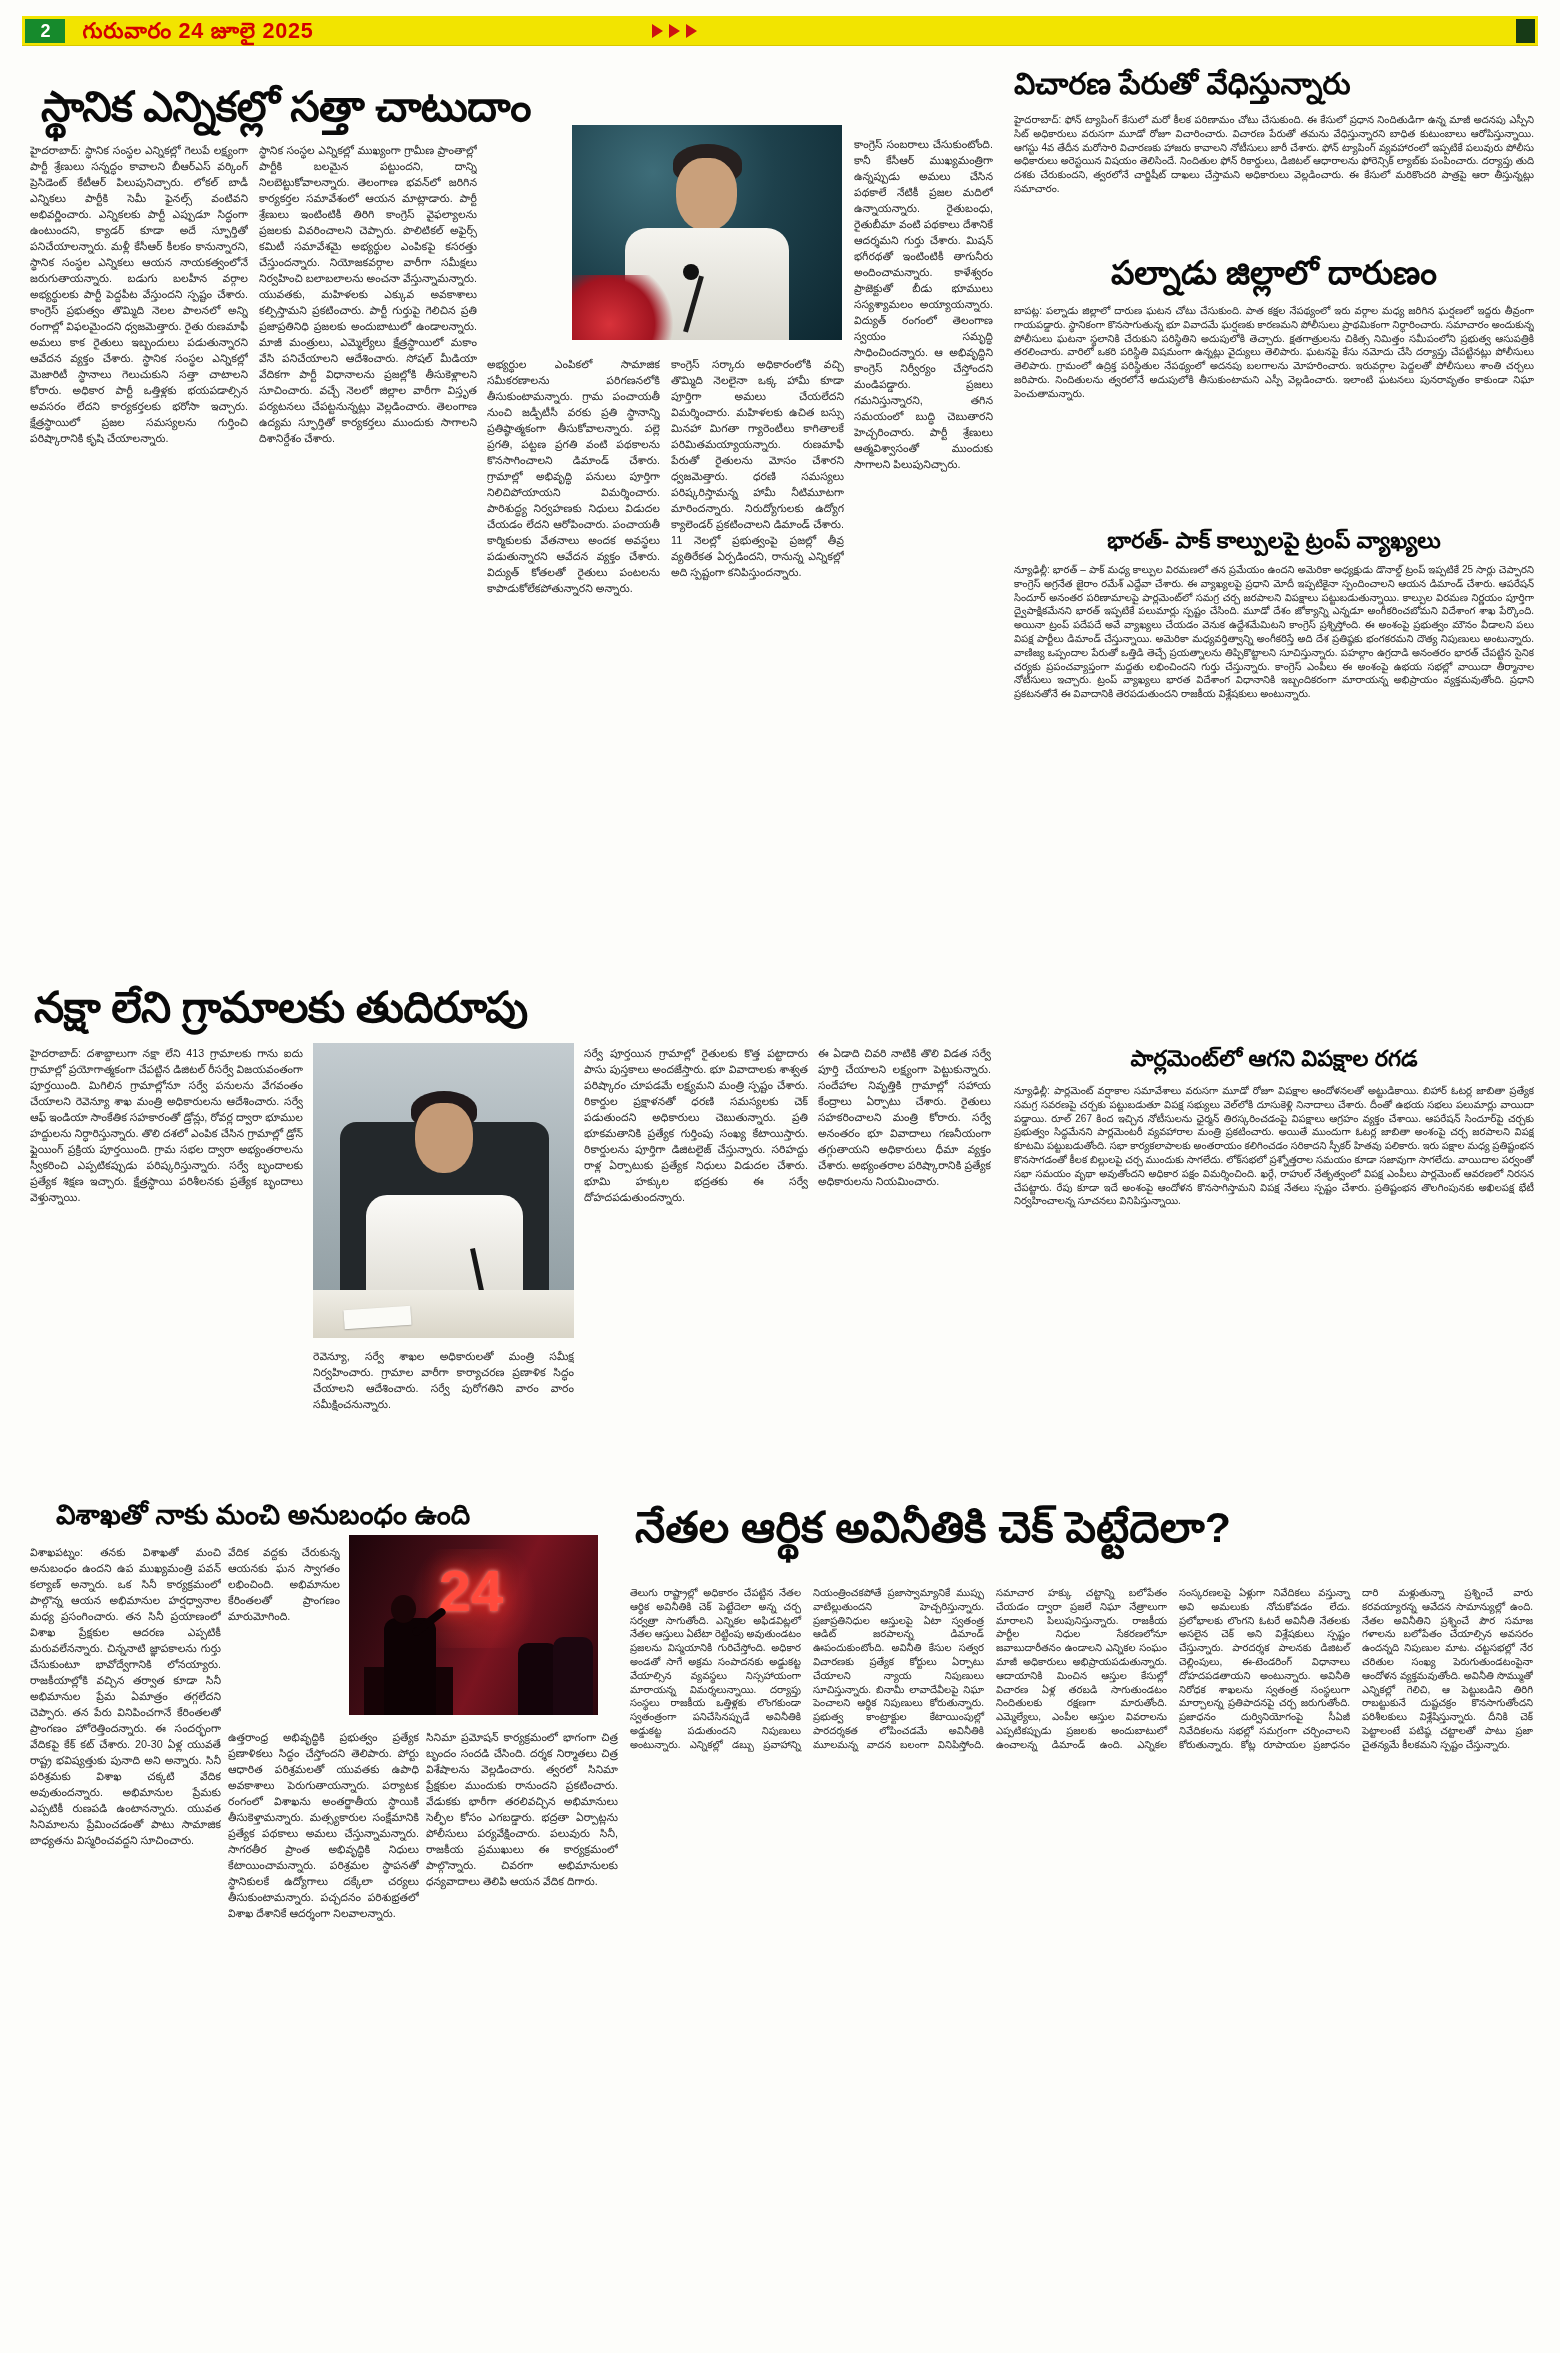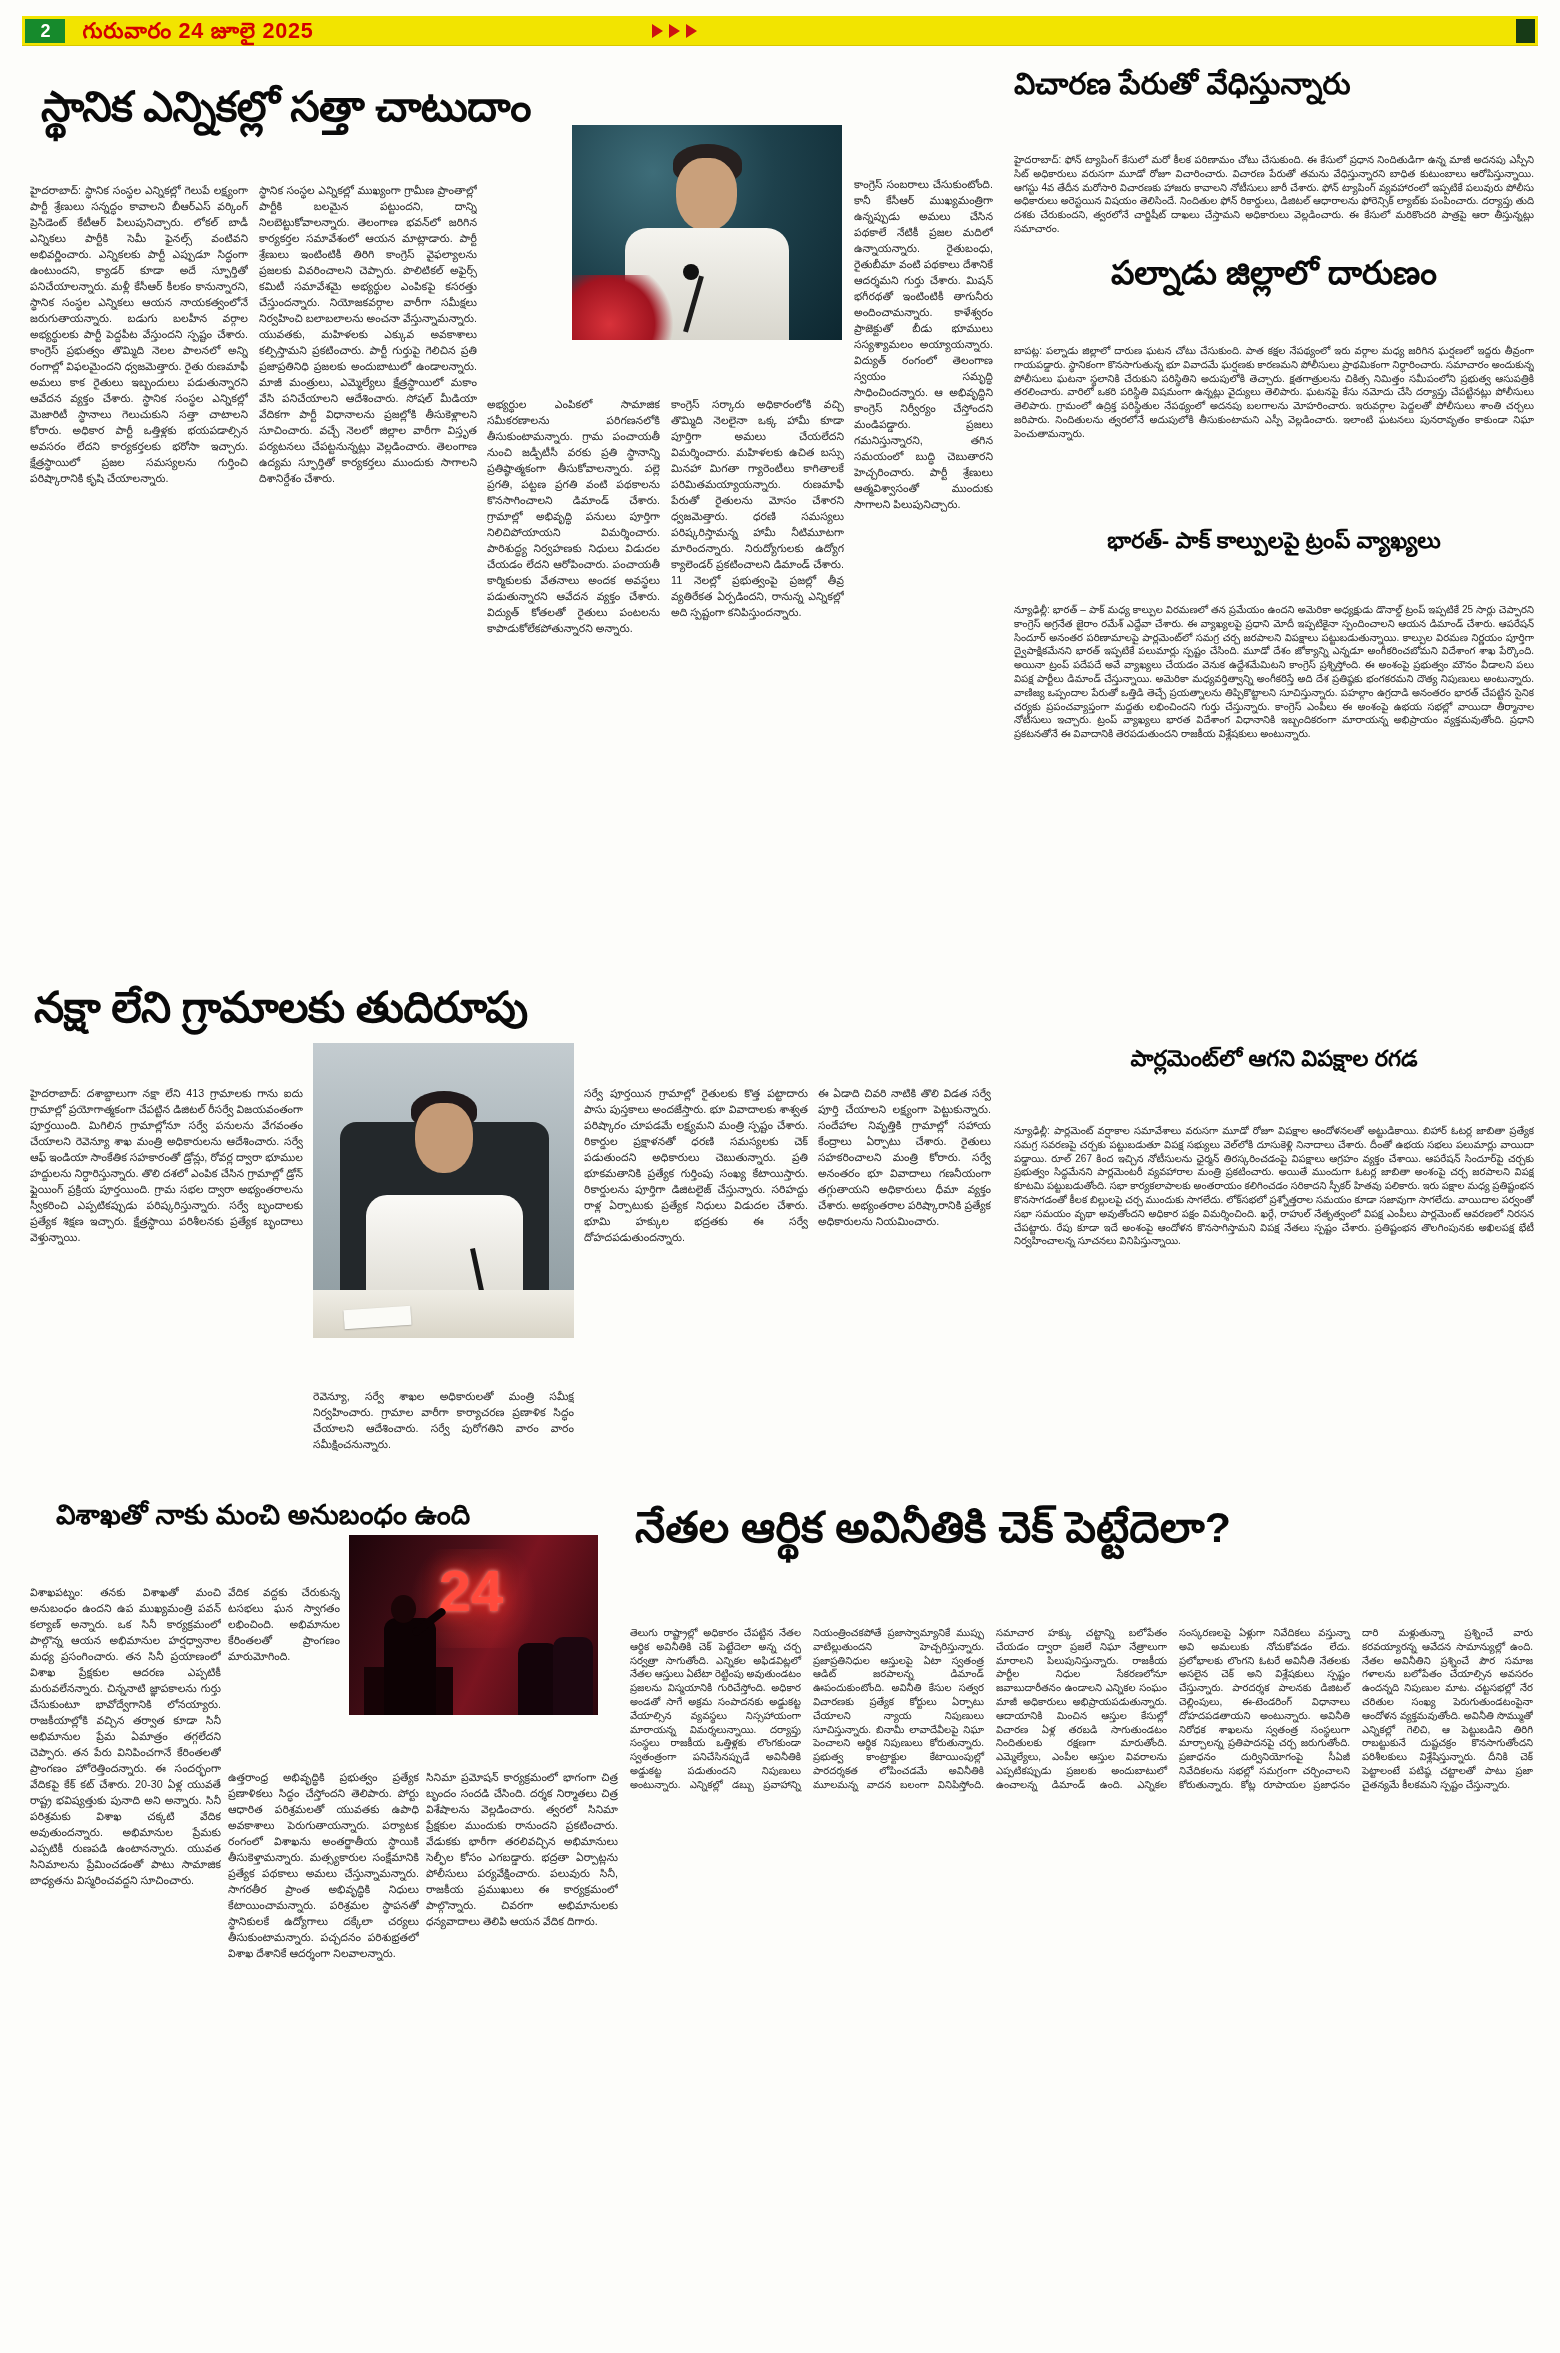--- a/index.html
+++ b/index.html
@@ -42,21 +42,21 @@
   
   .headline { font-weight:800; color:#0a0a0a; line-height:1.12; }
   .headline-xl { font-size:42px; letter-spacing:-0.7px;margin-top:20px; }
   .headline-lg { font-size:33px; }
   .headline-md { font-size:30px; }
   .headline-sm { font-size:22.4px; }
   .headline-vk { font-size:27.6px; }
   .centered { text-align:center; }
   .body-text {
     text-align:justify; color:#242424; overflow:hidden;
-    font-size:10.8px; line-height:16px;margin-top:40px;
+    font-size:10.8px; line-height:16px;
   }
   .body-dense { font-size:10px; line-height:13.8px; }
   .cols-5 { column-count:5; column-gap:12px; }
 
   
   .photo { overflow:hidden; background:#555; }
   .photo * { position:absolute; }
 
   .photo-ktr { background: radial-gradient(circle at 30% 22%, #3e6d79 0%, #1e414c 48%, #0d2730 100%); }
   .ktr-flowers { left:-16.4px; bottom:-24px; width:119px; height:89px;
@@ -162,21 +162,21 @@
     <div class="stage-24">24</div>
     <div class="stage-podium"></div>
     <div class="stage-speaker-body"></div>
     <div class="stage-speaker-head"></div>
     <div class="stage-speaker-arm"></div>
     <div class="stage-guest1"></div>
     <div class="stage-guest2"></div>
   </div>
 
   <div class="abs body-text" style="left:30px; top:1544px; width:191px; height:784px;">విశాఖపట్నం: తనకు విశాఖతో మంచి అనుబంధం ఉందని ఉప ముఖ్యమంత్రి పవన్ కల్యాణ్ అన్నారు. ఒక సినీ కార్యక్రమంలో పాల్గొన్న ఆయన అభిమానుల హర్షధ్వానాల మధ్య ప్రసంగించారు. తన సినీ ప్రయాణంలో విశాఖ ప్రేక్షకుల ఆదరణ ఎప్పటికీ మరువలేనన్నారు. చిన్ననాటి జ్ఞాపకాలను గుర్తు చేసుకుంటూ భావోద్వేగానికి లోనయ్యారు. రాజకీయాల్లోకి వచ్చిన తర్వాత కూడా సినీ అభిమానుల ప్రేమ ఏమాత్రం తగ్గలేదని చెప్పారు. తన పేరు వినిపించగానే కేరింతలతో ప్రాంగణం హోరెత్తిందన్నారు. ఈ సందర్భంగా వేదికపై కేక్ కట్ చేశారు. 20-30 ఏళ్ల యువతే రాష్ట్ర భవిష్యత్తుకు పునాది అని అన్నారు. సినీ పరిశ్రమకు విశాఖ చక్కటి వేదిక అవుతుందన్నారు. అభిమానుల ప్రేమకు ఎప్పటికీ రుణపడి ఉంటానన్నారు. యువత సినిమాలను ప్రేమించడంతో పాటు సామాజిక బాధ్యతను విస్మరించవద్దని సూచించారు.</div>
-  <div class="abs body-text" style="left:228px; top:1544px; width:112px; height:177px;">వేదిక వద్దకు చేరుకున్న టసభలు ఘన స్వాగతం లభించింది. అభిమానుల కేరింతలతో ప్రాంగణం మారుమోగింది.</div>
+  <div class="abs body-text" style="left:228px; top:1544px; width:112px; height:177px;">వేదిక వద్దకు చేరుకున్న ఆయనకు ఘన స్వాగతం లభించింది. అభిమానుల కేరింతలతో ప్రాంగణం మారుమోగింది.</div>
   <div class="abs body-text" style="left:228px; top:1729px; width:191px; height:599px;">ఉత్తరాంధ్ర అభివృద్ధికి ప్రభుత్వం ప్రత్యేక ప్రణాళికలు సిద్ధం చేస్తోందని తెలిపారు. పోర్టు ఆధారిత పరిశ్రమలతో యువతకు ఉపాధి అవకాశాలు పెరుగుతాయన్నారు. పర్యాటక రంగంలో విశాఖను అంతర్జాతీయ స్థాయికి తీసుకెళ్తామన్నారు. మత్స్యకారుల సంక్షేమానికి ప్రత్యేక పథకాలు అమలు చేస్తున్నామన్నారు. సాగరతీర ప్రాంత అభివృద్ధికి నిధులు కేటాయించామన్నారు. పరిశ్రమల స్థాపనతో స్థానికులకే ఉద్యోగాలు దక్కేలా చర్యలు తీసుకుంటామన్నారు. పచ్చదనం పరిశుభ్రతలో విశాఖ దేశానికే ఆదర్శంగా నిలవాలన్నారు.</div>
   <div class="abs body-text" style="left:426px; top:1729px; width:192px; height:599px;">సినిమా ప్రమోషన్ కార్యక్రమంలో భాగంగా చిత్ర బృందం సందడి చేసింది. దర్శక నిర్మాతలు చిత్ర విశేషాలను వెల్లడించారు. త్వరలో సినిమా ప్రేక్షకుల ముందుకు రానుందని ప్రకటించారు. వేడుకకు భారీగా తరలివచ్చిన అభిమానులు సెల్ఫీల కోసం ఎగబడ్డారు. భద్రతా ఏర్పాట్లను పోలీసులు పర్యవేక్షించారు. పలువురు సినీ, రాజకీయ ప్రముఖులు ఈ కార్యక్రమంలో పాల్గొన్నారు. చివరగా అభిమానులకు ధన్యవాదాలు తెలిపి ఆయన వేదిక దిగారు.</div>
 
   <div class="abs headline" style="left:635px; top:1503px; width:897px; font-size:43px;">నేతల ఆర్థిక అవినీతికి చెక్ పెట్టేదెలా?</div>
   <div class="abs body-text body-dense cols-5" style="left:630px; top:1586px; width:903px; height:745px;">తెలుగు రాష్ట్రాల్లో అధికారం చేపట్టిన నేతల ఆర్థిక అవినీతికి చెక్ పెట్టేదెలా అన్న చర్చ సర్వత్రా సాగుతోంది. ఎన్నికల అఫిడవిట్లలో నేతల ఆస్తులు ఏటేటా రెట్టింపు అవుతుండటం ప్రజలను విస్మయానికి గురిచేస్తోంది. అధికార అండతో సాగే అక్రమ సంపాదనకు అడ్డుకట్ట వేయాల్సిన వ్యవస్థలు నిస్సహాయంగా మారాయన్న విమర్శలున్నాయి. దర్యాప్తు సంస్థలు రాజకీయ ఒత్తిళ్లకు లొంగకుండా స్వతంత్రంగా పనిచేసినప్పుడే అవినీతికి అడ్డుకట్ట పడుతుందని నిపుణులు అంటున్నారు. ఎన్నికల్లో డబ్బు ప్రవాహాన్ని నియంత్రించకపోతే ప్రజాస్వామ్యానికే ముప్పు వాటిల్లుతుందని హెచ్చరిస్తున్నారు. ప్రజాప్రతినిధుల ఆస్తులపై ఏటా స్వతంత్ర ఆడిట్ జరపాలన్న డిమాండ్ ఊపందుకుంటోంది. అవినీతి కేసుల సత్వర విచారణకు ప్రత్యేక కోర్టులు ఏర్పాటు చేయాలని న్యాయ నిపుణులు సూచిస్తున్నారు. బినామీ లావాదేవీలపై నిఘా పెంచాలని ఆర్థిక నిపుణులు కోరుతున్నారు. ప్రభుత్వ కాంట్రాక్టుల కేటాయింపుల్లో పారదర్శకత లోపించడమే అవినీతికి మూలమన్న వాదన బలంగా వినిపిస్తోంది. సమాచార హక్కు చట్టాన్ని బలోపేతం చేయడం ద్వారా ప్రజలే నిఘా నేత్రాలుగా మారాలని పిలుపునిస్తున్నారు. రాజకీయ పార్టీల నిధుల సేకరణలోనూ జవాబుదారీతనం ఉండాలని ఎన్నికల సంఘం మాజీ అధికారులు అభిప్రాయపడుతున్నారు. ఆదాయానికి మించిన ఆస్తుల కేసుల్లో విచారణ ఏళ్ల తరబడి సాగుతుండటం నిందితులకు రక్షణగా మారుతోంది. ఎమ్మెల్యేలు, ఎంపీల ఆస్తుల వివరాలను ఎప్పటికప్పుడు ప్రజలకు అందుబాటులో ఉంచాలన్న డిమాండ్ ఉంది. ఎన్నికల సంస్కరణలపై ఏళ్లుగా నివేదికలు వస్తున్నా అవి అమలుకు నోచుకోవడం లేదు. ప్రలోభాలకు లొంగని ఓటరే అవినీతి నేతలకు అసలైన చెక్ అని విశ్లేషకులు స్పష్టం చేస్తున్నారు. పారదర్శక పాలనకు డిజిటల్ చెల్లింపులు, ఈ-టెండరింగ్ విధానాలు దోహదపడతాయని అంటున్నారు. అవినీతి నిరోధక శాఖలను స్వతంత్ర సంస్థలుగా మార్చాలన్న ప్రతిపాదనపై చర్చ జరుగుతోంది. ప్రజాధనం దుర్వినియోగంపై సీఏజీ నివేదికలను సభల్లో సమగ్రంగా చర్చించాలని కోరుతున్నారు. కోట్ల రూపాయల ప్రజాధనం దారి మళ్లుతున్నా ప్రశ్నించే వారు కరవయ్యారన్న ఆవేదన సామాన్యుల్లో ఉంది. నేతల అవినీతిని ప్రశ్నించే పౌర సమాజ గళాలను బలోపేతం చేయాల్సిన అవసరం ఉందన్నది నిపుణుల మాట. చట్టసభల్లో నేర చరితుల సంఖ్య పెరుగుతుండటంపైనా ఆందోళన వ్యక్తమవుతోంది. అవినీతి సొమ్ముతో ఎన్నికల్లో గెలిచి, ఆ పెట్టుబడిని తిరిగి రాబట్టుకునే దుష్టచక్రం కొనసాగుతోందని పరిశీలకులు విశ్లేషిస్తున్నారు. దీనికి చెక్ పెట్టాలంటే పటిష్ఠ చట్టాలతో పాటు ప్రజా చైతన్యమే కీలకమని స్పష్టం చేస్తున్నారు.</div>
 
 </div>
 
 
 </body></html>

